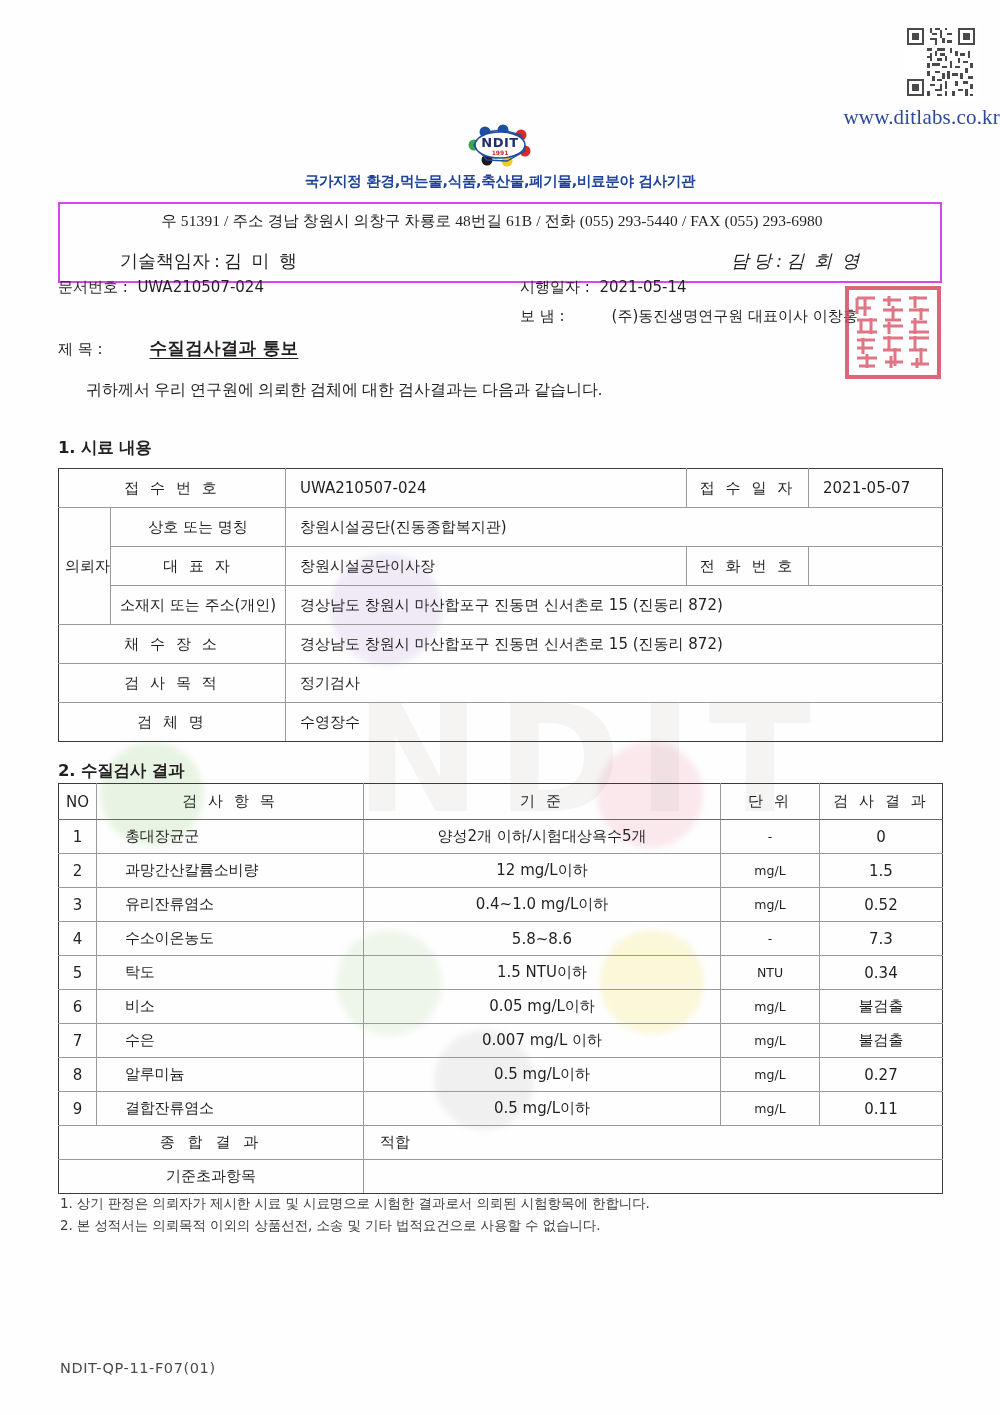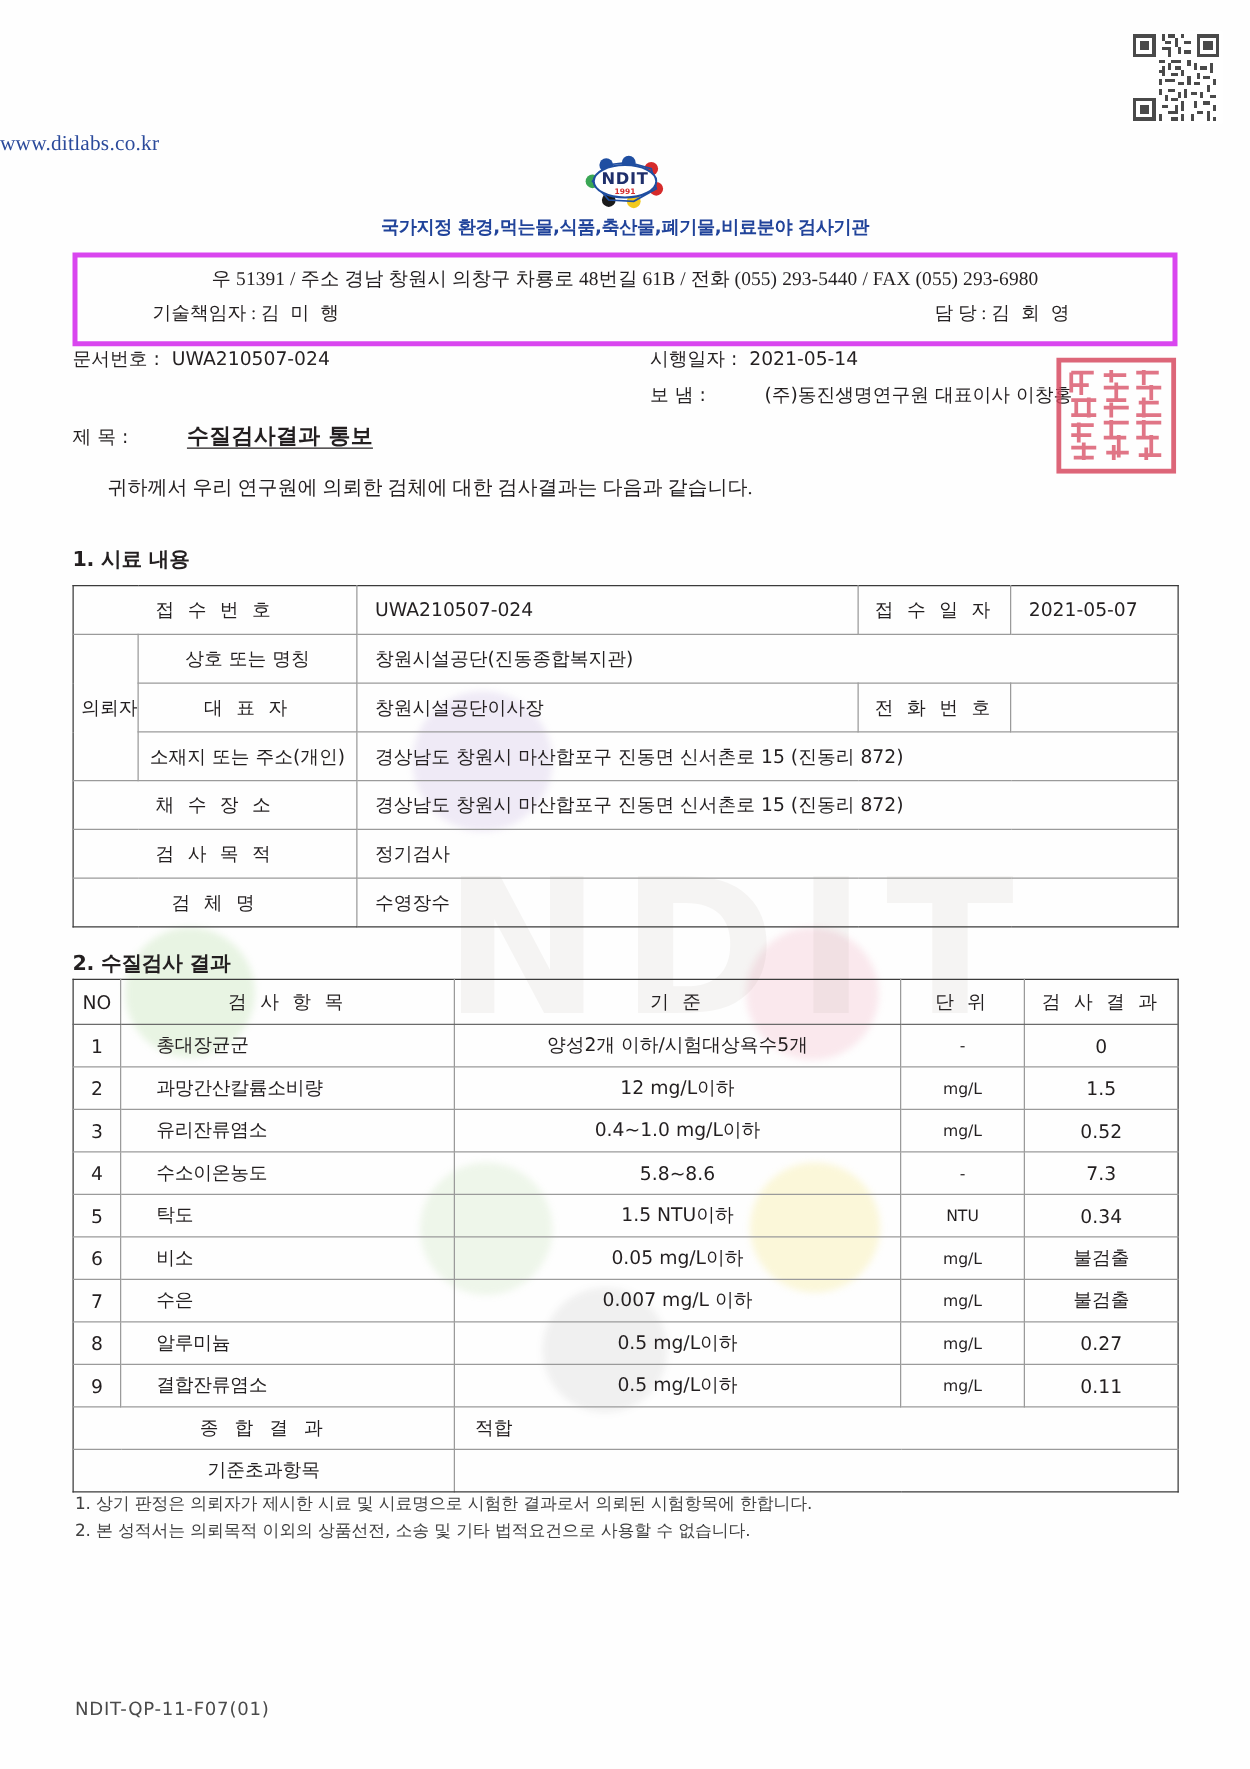--- a/index.html
+++ b/index.html
@@ -59,23 +59,23 @@
     width: 74px;
     height: 74px;
     z-index: 3;
   }
   .qr svg { display: block; }
 
   .site-url {
     position: absolute;
     left: 0; right: 0;
     top: 105px;
-    text-align: left;
+    text-align: right;
     font-family: "Liberation Serif", "DejaVu Serif", serif;
-    font-size: 17px;
+    font-size: 21px;
     color: #2b4a9b;
     letter-spacing: 0.2px;
     z-index: 2;
   }
 
   .brand-row {
     position: absolute;
     left: 0; right: 0;
     top: 120px;
     display: flex;
@@ -106,42 +106,42 @@
     letter-spacing: -0.3px;
     z-index: 2;
   }
 
   
   .addr-box {
     position: absolute;
     left: 58px;
     top: 202px;
     width: 884px;
-    border: 4px solid #d946ef;
+    border: 2px solid #d946ef;
     box-sizing: border-box;
-    padding: 7px 0 8px 0;
+    padding: 7px 16px 8px 0;
     z-index: 2;
     background: transparent;
   }
   .addr-line1 {
     text-align: center;
     font-family: "Liberation Serif", "DejaVu Serif", serif;
     font-size: 15.5px;
     letter-spacing: 0.1px;
     white-space: nowrap;
   }
   .addr-line2 {
     position: relative;
     height: 24px;
-    margin-top: 7px;
+    margin-top: 17px;
     font-family: "Liberation Serif", "DejaVu Serif", serif;
-    font-size: 15px;
+    font-size: 18px;
   }
   .addr-left { position: absolute; left: 60px; top: 0; white-space: nowrap; }
-  .addr-right { position: absolute; right: 80px; top: 0; white-space: nowrap; }
+  .addr-right { position: absolute; right: 62px; top: 0; white-space: nowrap; font-style: italic; }
   .sp1 { letter-spacing: 2.5px; }
 
   
   .meta {
     position: absolute;
     left: 58px;
     top: 278px;
     width: 884px;
     z-index: 2;
     font-size: 15px;

